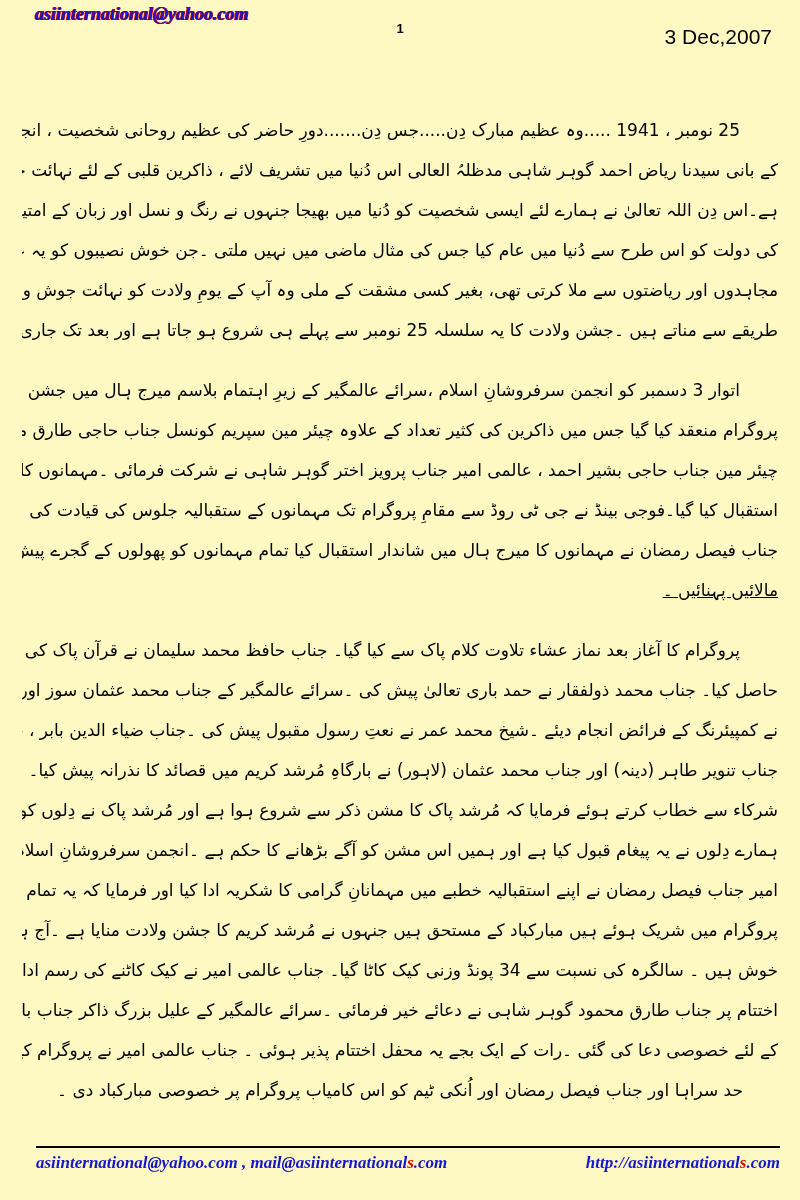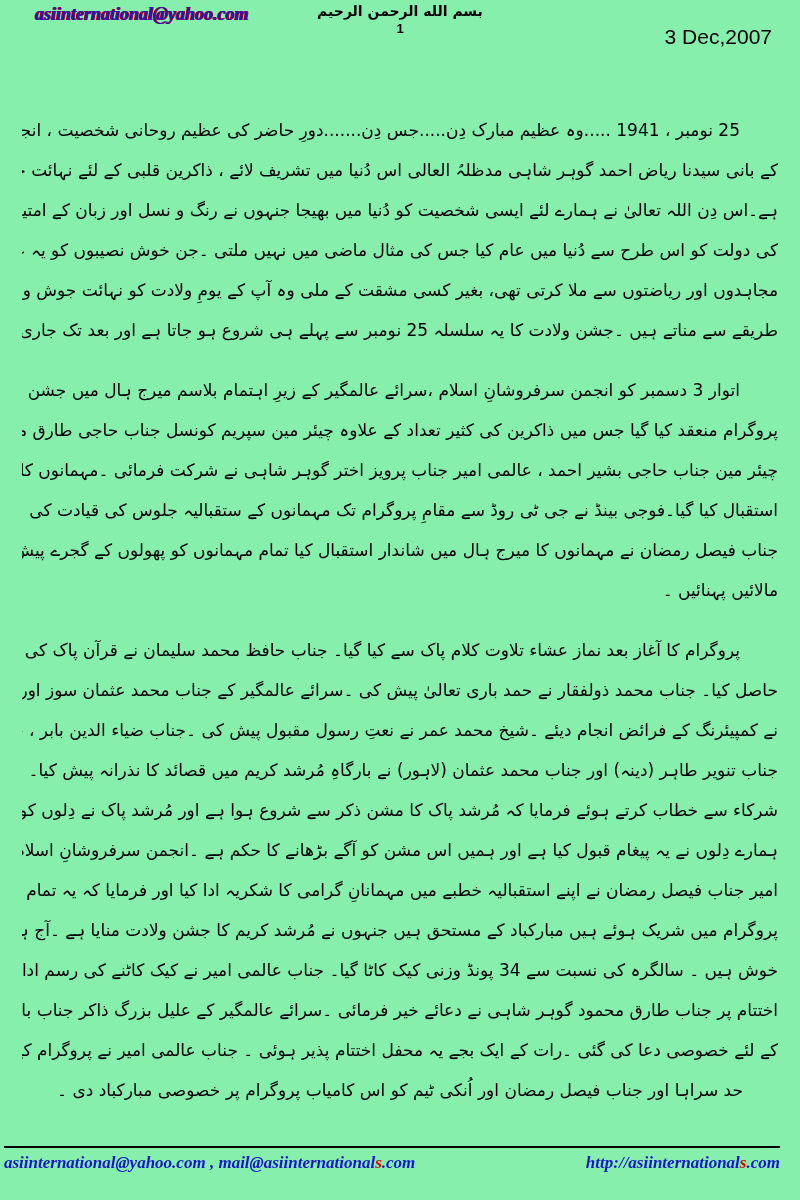--- a/index.html
+++ b/index.html
@@ -1,19 +1,19 @@
 <!DOCTYPE html>
 <html lang="ur"><head>
 <meta charset="utf-8">
 <style>
   html,body{margin:0;padding:0;background:#ffffff;}
   .page{
     position:relative;
     width:800px;height:1200px;
-    background:#86efac;
+    background:#fef9c3;
     overflow:hidden;
     font-family:"DejaVu Sans", sans-serif;
     color:#000;
   }
   
   .header-email{
     position:absolute;left:35px;top:4px;
     font-family:"Liberation Serif", serif;
     font-style:italic;font-weight:bold;
     font-size:18px;
@@ -52,43 +52,42 @@
   }
   .para{margin:0 0 20px 0;}
   .line{
     height:40px;line-height:40px;
     white-space:nowrap;
     text-align:justify;
     text-align-last:justify;
     overflow:hidden;
   }
   .line.indent{text-indent:38px;}
-  .line.endright{text-align-last:right;}
+  .line.endright{text-align-last:right;text-decoration:underline;}
   .line.endcenter{text-align-last:center;}
   
   .footer{
-    position:absolute;left:4px;right:20px;top:1146px;
+    position:absolute;left:36px;right:20px;top:1146px;
     border-top:2px solid #000;
     padding-top:5px;
     display:flex;justify-content:space-between;align-items:baseline;
     font-family:"Liberation Serif", serif;
     font-style:italic;font-weight:bold;
     color:#1515cc;
   }
   .footer-left{font-size:17px;}
   .footer-right{font-size:17px;}
   .hl-red{color:#e00000;}
 </style>
 </head>
 <body>
 
 <div class="page">
 
   <div class="header-email">asiinternational@yahoo.com</div>
-  <div class="bismillah">بسم الله الرحمن الرحيم</div>
   <div class="page-num">1</div>
   <div class="doc-date">3 Dec,2007</div>
 
   <div class="article">
 
     <div class="para">
       <div class="line indent">25 نومبر ، 1941 .....وہ عظیم مبارک دِن.....جس دِن.......دورِ حاضر کی عظیم روحانی شخصیت ، انجمن سرفروشانِ اسلام</div>
       <div class="line">کے بانی سیدنا ریاض احمد گوہر شاہی مدظلہُ العالی اس دُنیا میں تشریف لائے ، ذاکرین قلبی کے لئے نہائت خوشی اور مسرت کا دِن</div>
       <div class="line">ہے۔اس دِن اللہ تعالیٰ نے ہمارے لئے ایسی شخصیت کو دُنیا میں بھیجا جنہوں نے رنگ و نسل اور زبان کے امتیاز کے بغیر اسمِ ذات</div>
       <div class="line">کی دولت کو اس طرح سے دُنیا میں عام کیا جس کی مثال ماضی میں نہیں ملتی ۔جن خوش نصیبوں کو یہ عظیم دولت، جو ماضی میں کٹھن</div>

